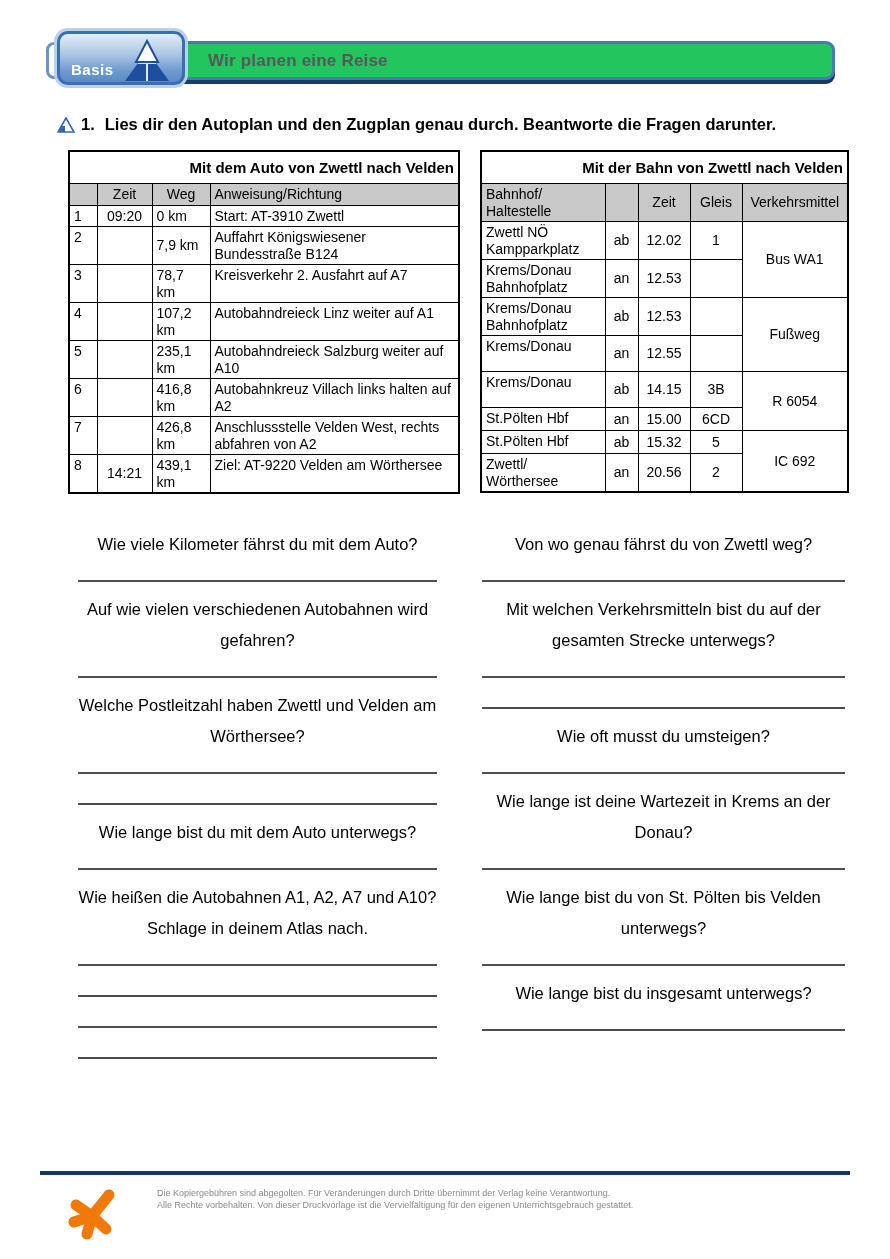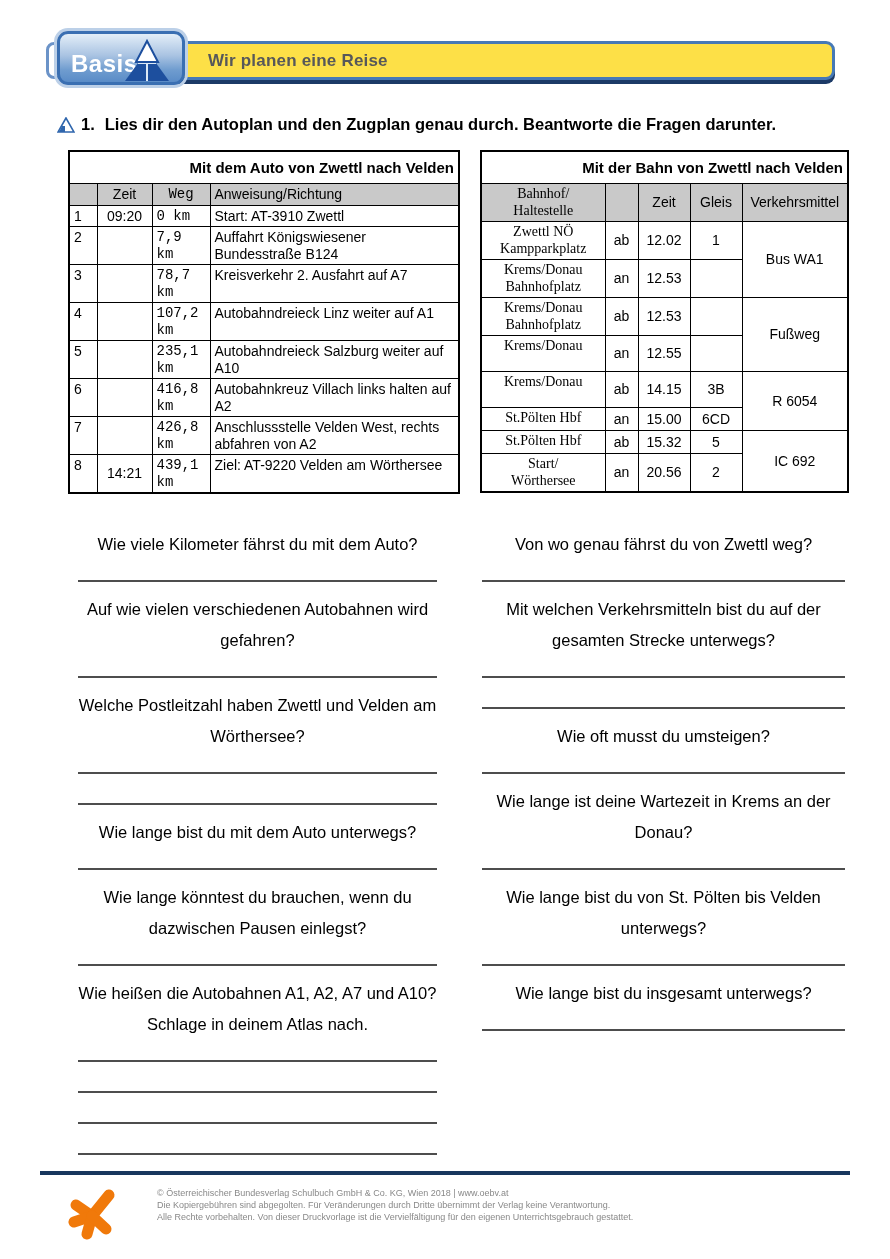--- a/index.html
+++ b/index.html
@@ -9,38 +9,38 @@
     font-family:"Liberation Sans","DejaVu Sans",sans-serif;
     color:#000;
   }
   
   .bracket {
     position:absolute; left:46px; top:42px; width:34px; height:37px;
     border:3px solid #6b93c8; border-radius:8px; background:transparent;
   }
   .header-bar {
     position:absolute; left:66px; top:41px; width:769px; height:39px;
-    background:#fde047; border:3px solid #4679b6; border-radius:9px;
+    background:#22c55e; border:3px solid #4679b6; border-radius:9px;
     box-shadow:0 4px 0 #1c3a67;
     display:flex; align-items:center;
   }
   .header-title {
     padding-left:139px; font-size:17px; font-weight:bold; color:#57585a;
     letter-spacing:.2px;
   }
   .badge {
     position:absolute; left:57px; top:31px; width:128px; height:54px;
     border:3px solid #3a6fb2; border-radius:11px;
     box-shadow:0 0 0 3px #bcd0e8;
     background:linear-gradient(#e3eef8 0%, #a9c3e2 45%, #6f9ccf 75%, #5a8cc7 100%);
     overflow:hidden;
   }
   .badge-label {
     position:absolute; left:11px; bottom:4px; color:#fff; font-weight:bold;
-    font-size:24px; letter-spacing:.5px;
+    font-size:15px; letter-spacing:.5px;
   }
   .badge-pyramid { position:absolute; right:6px; top:3px; }
   
   .task { position:absolute; left:57px; top:115px; width:800px; display:flex; align-items:flex-start; }
   .task-icon { margin-top:2px; flex:0 0 auto; }
   .task-number { font-weight:bold; font-size:16.5px; margin:0 10px 0 6px; }
   .task-text { font-weight:bold; font-size:16.5px; }
   
   table { border-collapse:collapse; table-layout:fixed; font-size:14px; position:absolute; top:150px; }
   #car-table  { left:68px;  width:390px; }
@@ -48,25 +48,25 @@
   table, td, th { border:1px solid #000; }
   table { border-width:2px; }
   th.tbl-title {
     text-align:right; font-size:15px; font-weight:bold; padding:7px 4px; background:#fff;
   }
   .colhead td { background:#c9c9c9; }
   td { padding:2px 4px; vertical-align:top; line-height:1.18; }
   
   #car-table td.nr  { text-align:left; }
   #car-table td.zeit{ text-align:center; vertical-align:middle; }
-  #car-table td.weg { text-align:left; vertical-align:middle;font-family:Liberation Mono, monospace; }
+  #car-table td.weg { text-align:left; vertical-align:middle; }
   #car-table .colhead td { text-align:center; vertical-align:middle; }
   #car-table .colhead td.anw { text-align:left; }
   
-  #train-table td.station { white-space:pre-line; text-align:center;font-family:Liberation Serif, serif; }
+  #train-table td.station { white-space:pre-line; text-align:left; }
   #train-table td.abAn, #train-table td.zeit,
   #train-table td.gleis, #train-table td.vm { text-align:center; vertical-align:middle; }
   #train-table .colhead td { vertical-align:middle; }
   #train-table .colhead td.zeit, #train-table .colhead td.gleis,
   #train-table .colhead td.vm { text-align:center; }
   tr.h36 td { height:36px; } tr.h34 td { height:34px; } tr.h23 td { height:23px; }
   tr.h20 td { height:20px; }
   
   .questions { position:absolute; top:529px; }
   #q-left  { left:78px;  width:359px; }
@@ -241,21 +241,21 @@
     <td class="gleis">6CD</td>
   </tr>
   <tr class="h23">
     <td class="station">St.Pölten Hbf</td>
     <td class="abAn">ab</td>
     <td class="zeit">15.32</td>
     <td class="gleis">5</td>
     <td class="vm" rowspan="2">IC 692</td>
   </tr>
   <tr class="h34">
-    <td class="station">Start/
+    <td class="station">Zwettl/
 Wörthersee</td>
     <td class="abAn">an</td>
     <td class="zeit">20.56</td>
     <td class="gleis">2</td>
   </tr>
 </tbody>
   </table>
 
 <div class="questions" id="q-left">
   <div class="q">
@@ -266,24 +266,20 @@
     <p>Auf wie vielen verschiedenen Autobahnen wird gefahren?</p>
     <div class="ans"></div>
   </div>
   <div class="q">
     <p>Welche Postleitzahl haben Zwettl und Velden am Wörthersee?</p>
     <div class="ans"></div>
     <div class="ans"></div>
   </div>
   <div class="q">
     <p>Wie lange bist du mit dem Auto unterwegs?</p>
-    <div class="ans"></div>
-  </div>
-  <div class="q">
-    <p>Wie lange könntest du brauchen, wenn du dazwischen Pausen einlegst?</p>
     <div class="ans"></div>
   </div>
   <div class="q">
     <p>Wie heißen die Autobahnen A1, A2, A7 und A10? Schlage in deinem Atlas nach.</p>
     <div class="ans"></div>
     <div class="ans"></div>
     <div class="ans"></div>
     <div class="ans"></div>
   </div>
 </div>
@@ -322,16 +318,15 @@
     <g stroke="#f0790a" stroke-width="11" stroke-linecap="round">
       <line x1="30" y1="30" x2="47" y2="9"></line>
       <line x1="30" y1="30" x2="14" y2="19"></line>
       <line x1="30" y1="30" x2="12" y2="36"></line>
       <line x1="30" y1="30" x2="25" y2="48"></line>
       <line x1="30" y1="30" x2="44" y2="43"></line>
     </g>
   </svg>
 </div>
 <div class="footer-text">
-  <div>© Österreichischer Bundesverlag Schulbuch GmbH &amp; Co. KG, Wien 2018 | www.oebv.at</div>
   <div>Die Kopiergebühren sind abgegolten. Für Veränderungen durch Dritte übernimmt der Verlag keine Verantwortung.</div>
   <div>Alle Rechte vorbehalten. Von dieser Druckvorlage ist die Vervielfältigung für den eigenen Unterrichtsgebrauch gestattet.</div>
 </div>
 
 </body></html>

